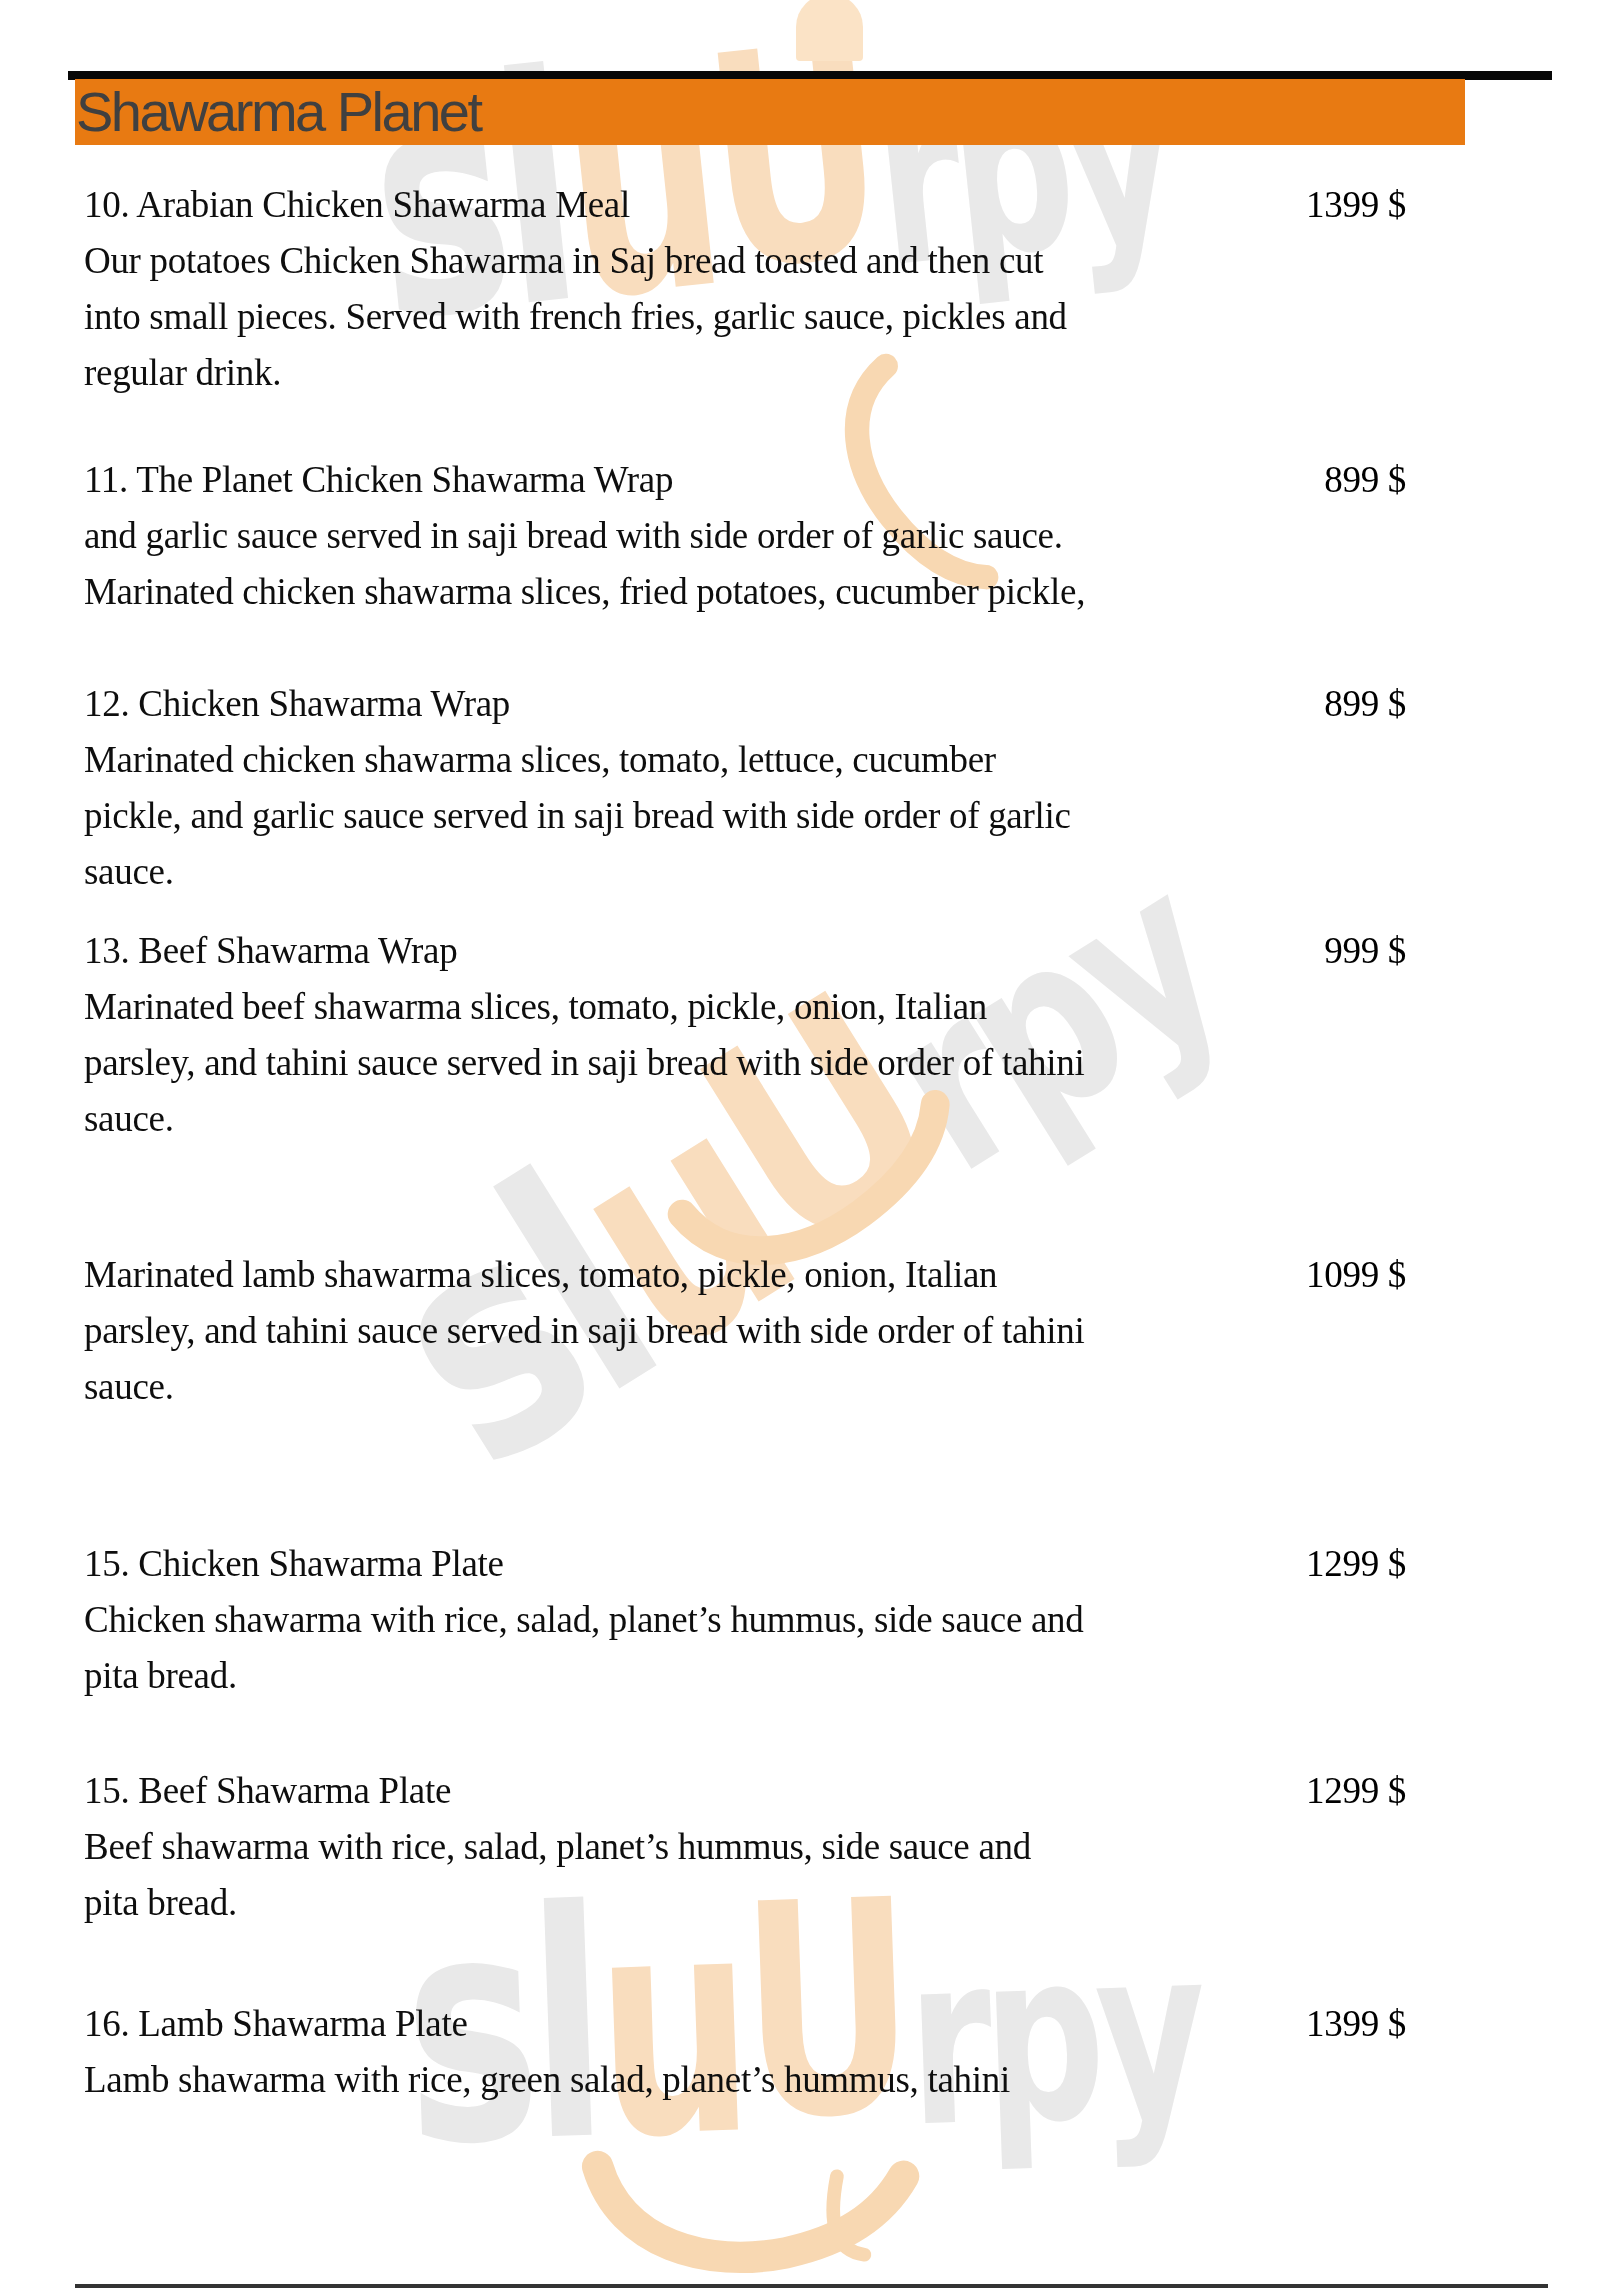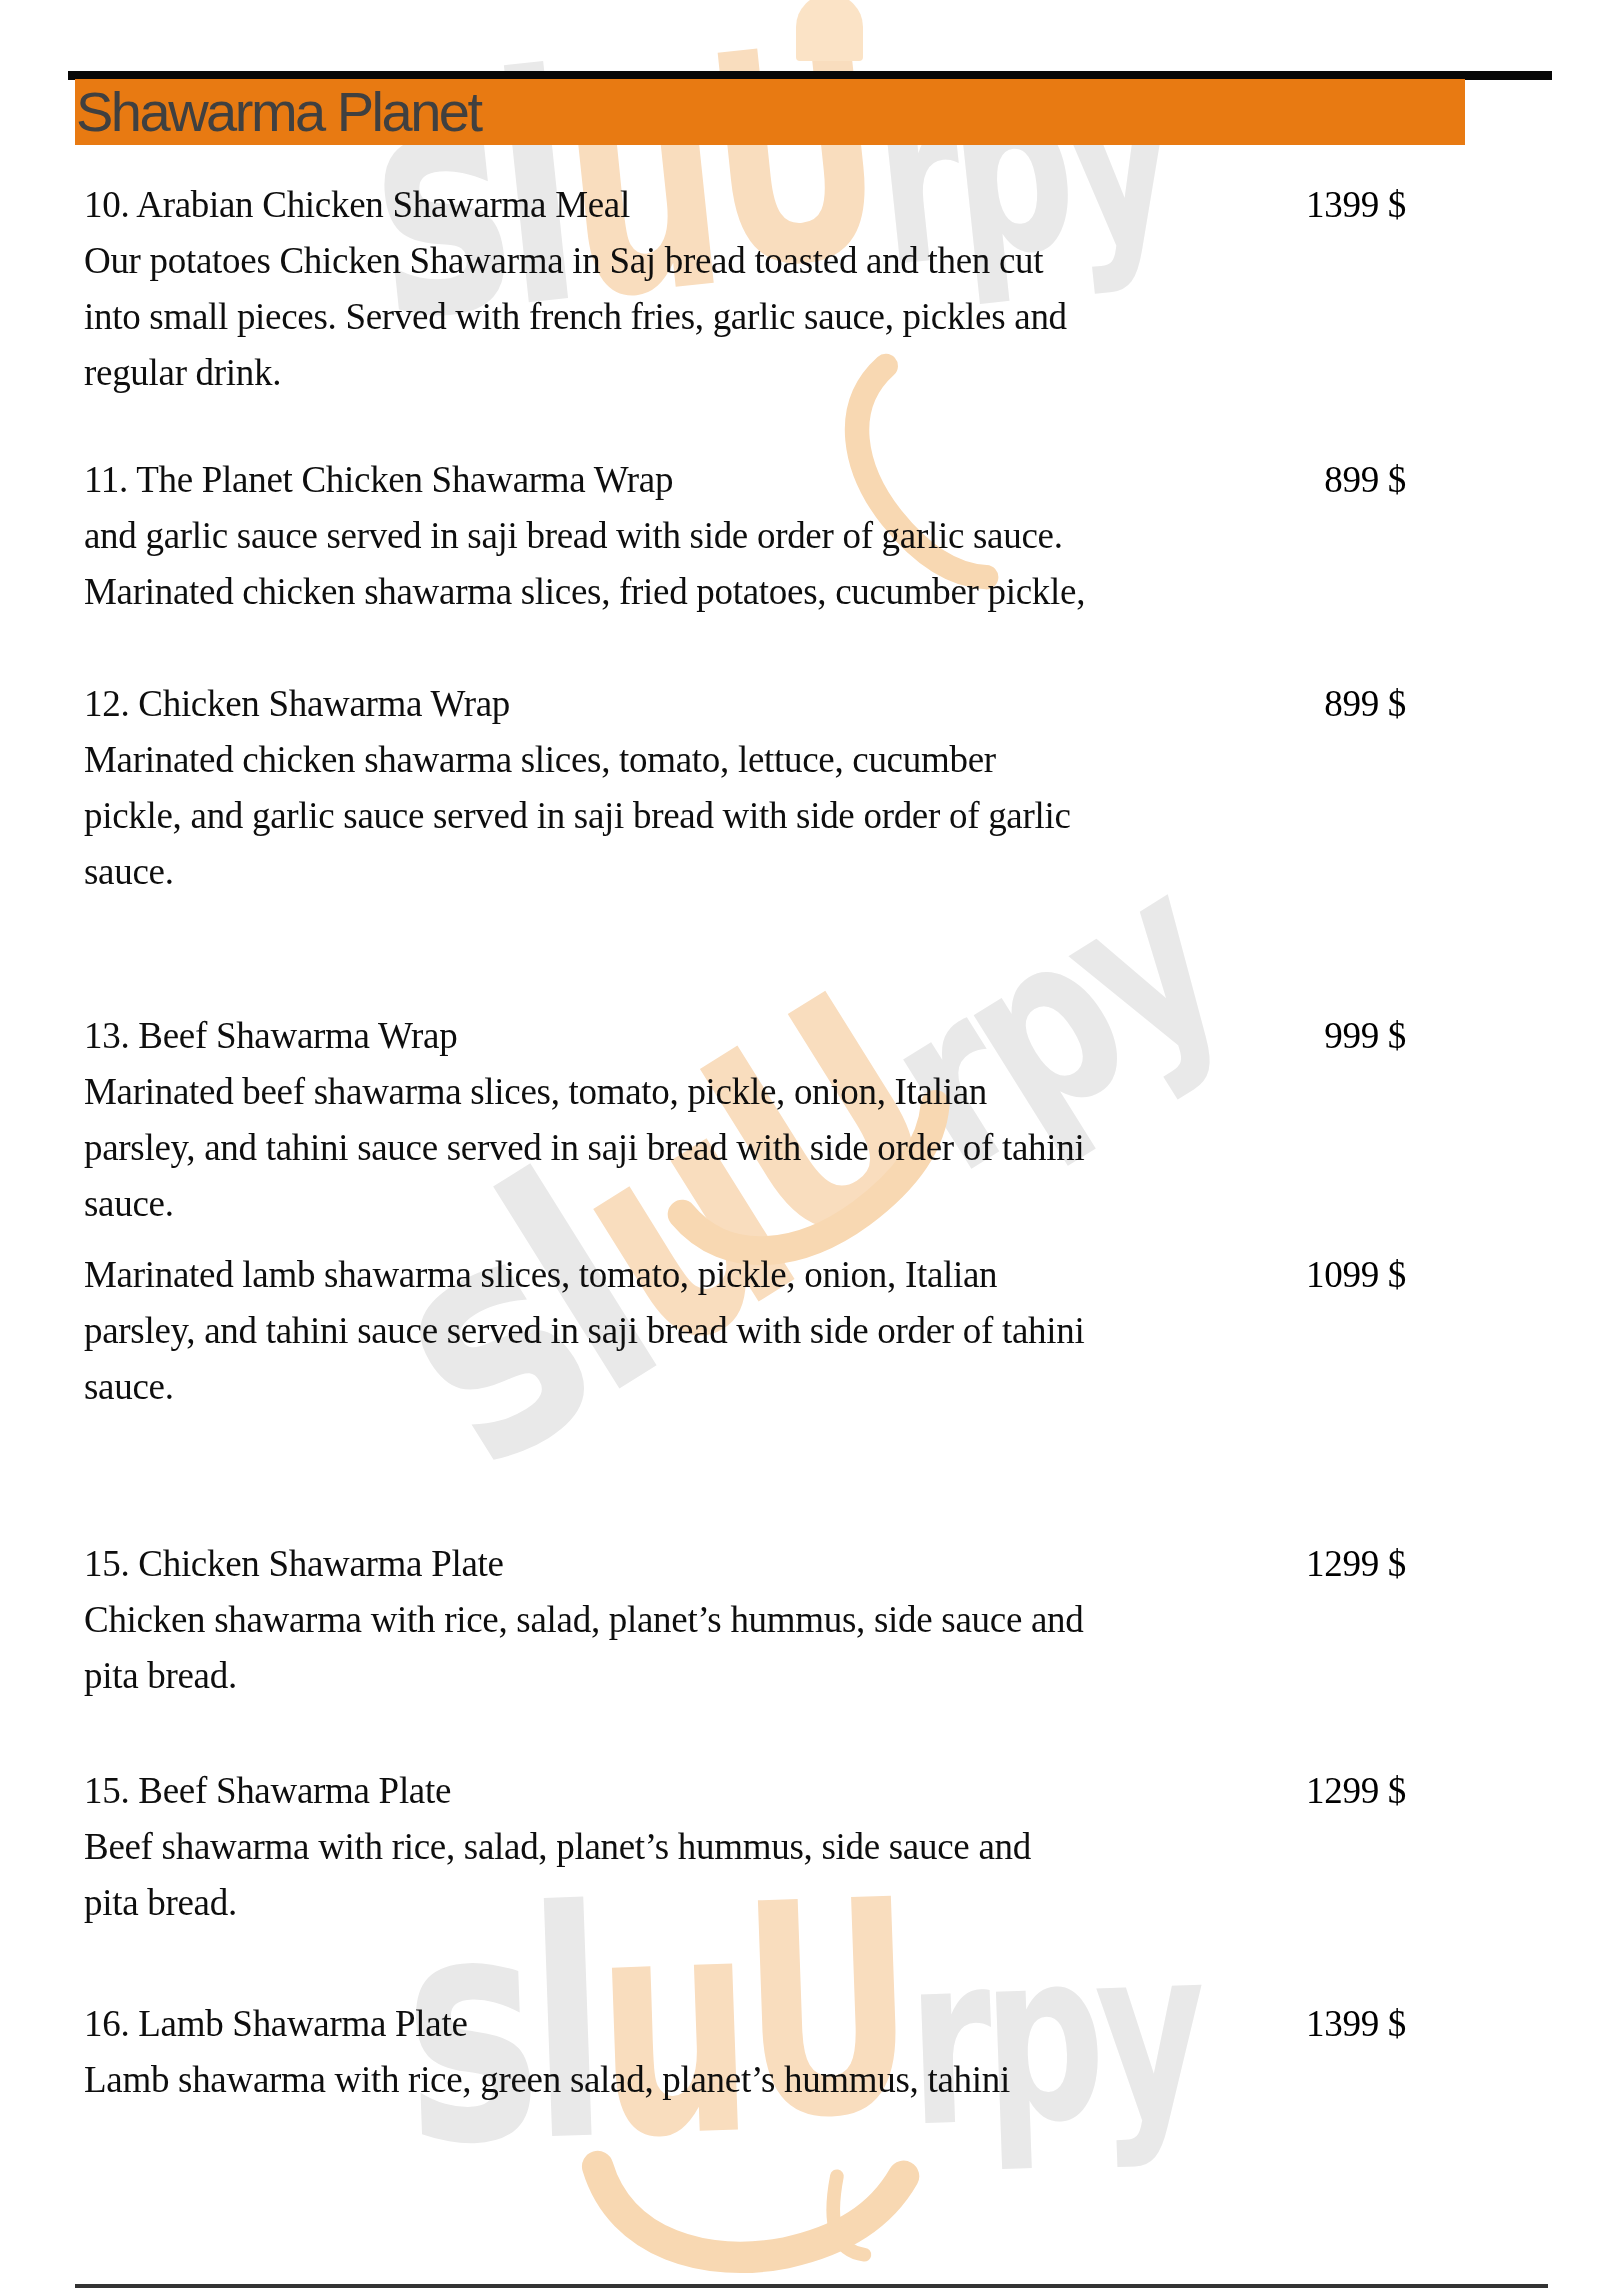--- a/index.html
+++ b/index.html
@@ -165,21 +165,21 @@
     <div class="item" style="top:676px">
       <div class="line title-line">
         <span>12. Chicken Shawarma Wrap</span>
         <span class="price">899 $</span>
       </div>
       <div class="line desc">Marinated chicken shawarma slices, tomato, lettuce, cucumber</div>
       <div class="line desc">pickle, and garlic sauce served in saji bread with side order of garlic</div>
       <div class="line desc">sauce.</div>
     </div>
 
-    <div class="item" style="top:1008px">
+    <div class="item" style="top:923px">
       <div class="line title-line">
         <span>13. Beef Shawarma Wrap</span>
         <span class="price">999 $</span>
       </div>
       <div class="line desc">Marinated beef shawarma slices, tomato, pickle, onion, Italian</div>
       <div class="line desc">parsley, and tahini sauce served in saji bread with side order of tahini</div>
       <div class="line desc">sauce.</div>
     </div>
 
     <div class="item" style="top:1247px">

